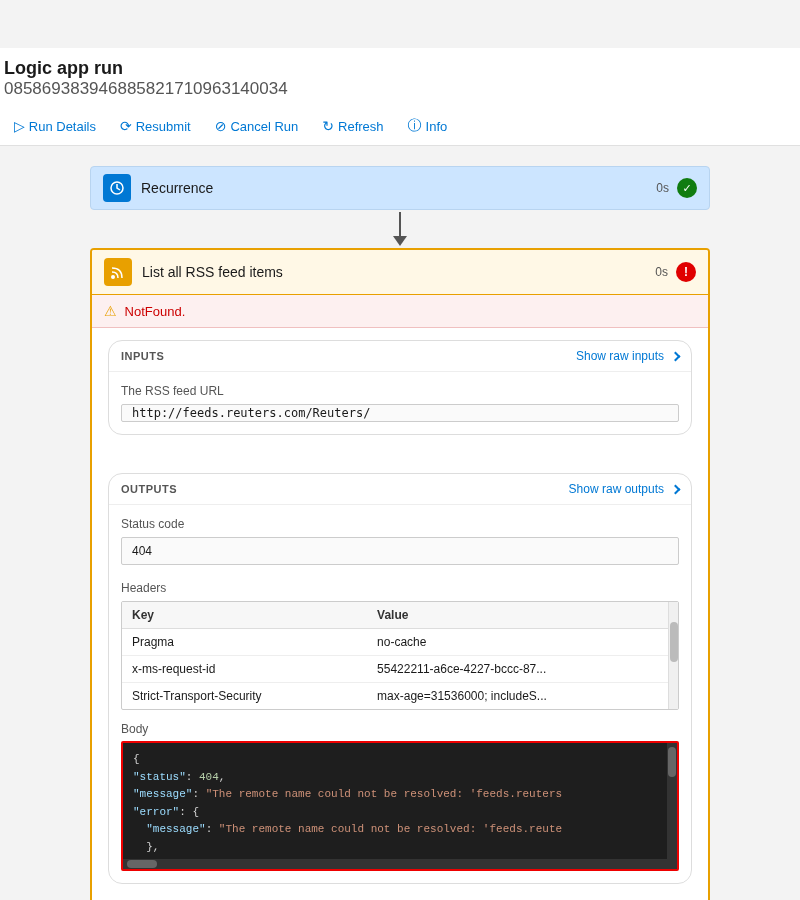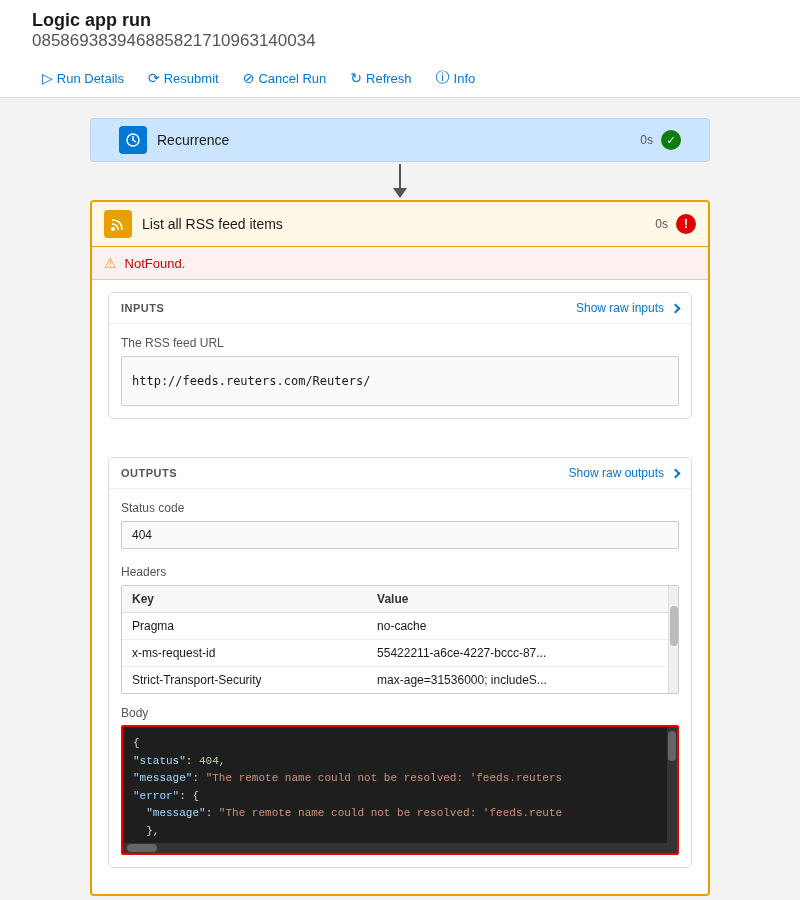--- a/index.html
+++ b/index.html
@@ -7,22 +7,23 @@
       font-family: 'Segoe UI', Arial, sans-serif;
       font-size: 13px;
       background: #f3f3f3;
       color: #333;
       width: 800px;
       min-height: 900px;
     }
 
     .page-header {
       background: #fff;
-      padding: 10px 16px 0 32px;
+      padding: 10px 16px 0 4px;
       border-bottom: 1px solid #e0e0e0;
+      margin-top: 48px;
     }
 
     .page-title {
       font-size: 18px;
       font-weight: 600;
       color: #1a1a1a;
     }
 
     .page-subtitle {
       font-size: 17px;
@@ -69,21 +70,21 @@
     }
 
     
     .recurrence-block {
       width: 620px;
       background: #cce5ff;
       border: 1px solid #b8d4f0;
       border-radius: 4px;
       display: flex;
       align-items: center;
-      padding: 0 28px;
+      padding: 0 12px;
       height: 44px;
       position: relative;
     }
 
     .recurrence-icon {
       width: 28px;
       height: 28px;
       background: #0078d4;
       border-radius: 4px;
       display: flex;
@@ -210,21 +211,21 @@
       font-size: 14px;
     }
 
     
     .section-container {
       padding: 12px 16px;
     }
 
     .section-box {
       border: 1px solid #ddd;
-      border-radius: 5px;
+      border-radius: 14px;
       background: #fff;
       margin-bottom: 14px;
     }
 
     .section-header {
       display: flex;
       align-items: center;
       justify-content: space-between;
       padding: 8px 12px;
       border-bottom: 1px solid #eee;
@@ -254,21 +255,21 @@
 
     .field-label {
       font-size: 12px;
       color: #555;
       margin-bottom: 6px;
     }
 
     .field-value-box {
       border: 1px solid #ccc;
       border-radius: 2px;
-      padding: 17px 10px;
+      padding: 1px 10px;
       font-size: 12px;
       color: #1a1a1a;
       background: #fafafa;
       font-family: monospace;
     }
 
     
     .status-code-box {
       border: 1px solid #ccc;
       border-radius: 2px;

